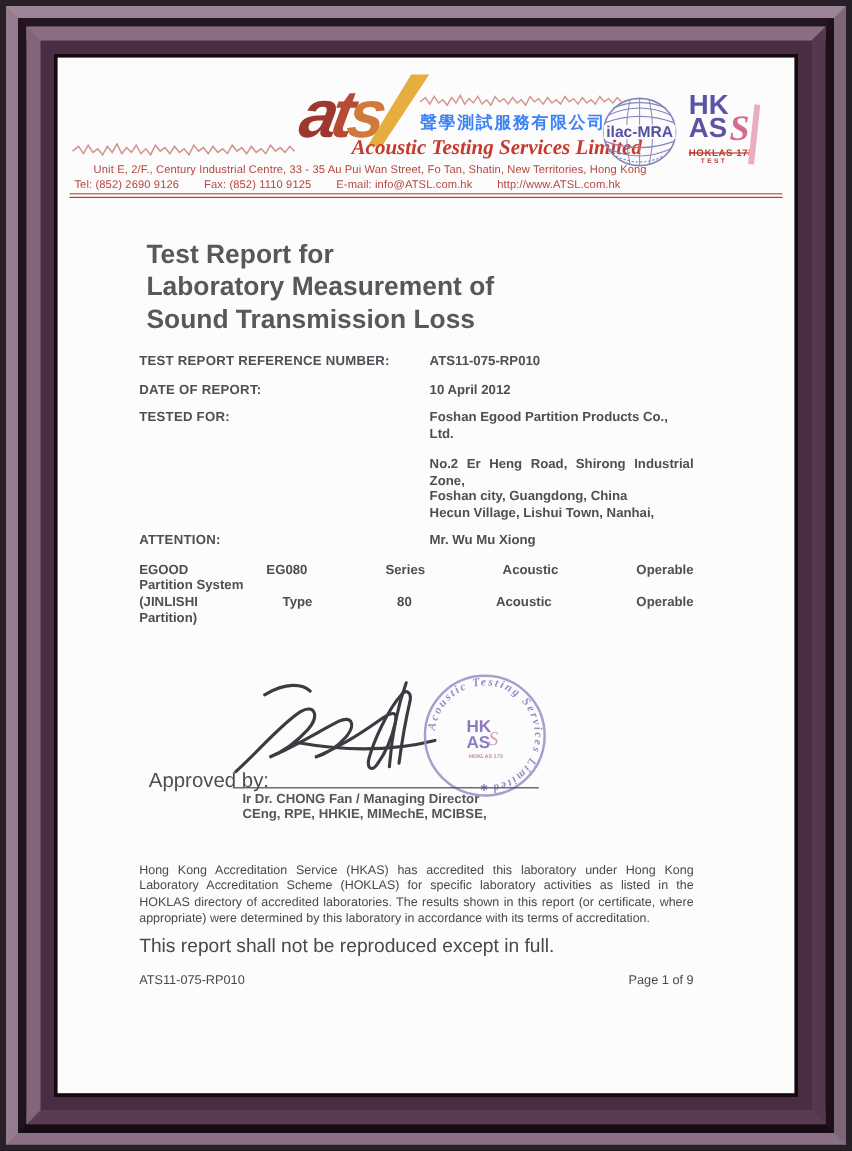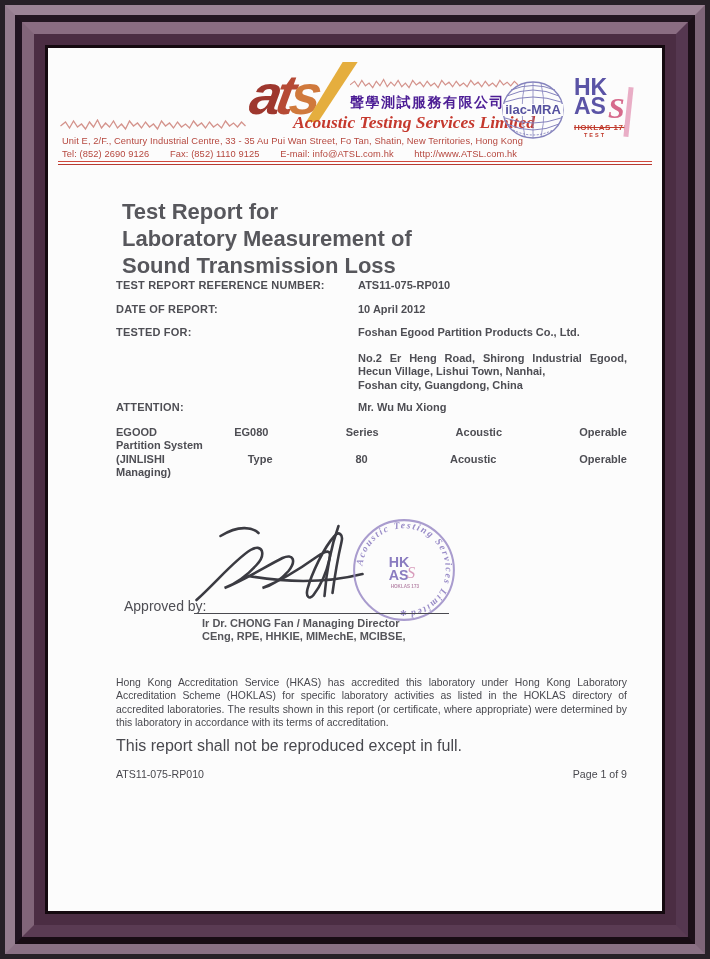--- a/index.html
+++ b/index.html
@@ -13,54 +13,54 @@
   .f3{position:absolute;inset:0;border:7px solid;border-color:#231621 #1d1019 #180c14 #201320;}
   .f4{position:absolute;inset:0;border:12px solid;border-color:#8a6d82 #553750 #5a3b53 #816579;}
   .f5{position:absolute;inset:0;border:11px solid #4b2d43;}
   .f6{position:absolute;inset:0;border:3px solid #150a10;}
   .page{position:absolute;inset:0;background:#fcfcfc;overflow:hidden;}
 
   
   .header{position:relative;height:113px;margin:0 10px;}
   .hdr-abs{position:absolute;}
   .wave{stroke:#d4938c;stroke-width:1.3;fill:none;}
-  .cjk{font-size:14px;font-weight:bold;letter-spacing:1.5px;color:#4c1d95;white-space:nowrap;}
+  .cjk{font-size:14px;font-weight:bold;letter-spacing:1.5px;color:#3b82f6;white-space:nowrap;}
   .script-en{font-family:"Liberation Serif","DejaVu Serif",serif;font-style:italic;font-weight:bold;
              font-size:17.5px;color:#c5392e;white-space:nowrap;}
   .addr{font-size:9.3px;color:#b5473e;white-space:nowrap;letter-spacing:.1px;}
   .contact span{margin-right:18px;}
   .hkas-box{width:70px;text-align:left;position:relative;}
   .hkas-letters{font-weight:bold;font-size:23px;line-height:19px;letter-spacing:0;color:#5b54a6;}
   .hkas-s{position:absolute;left:34px;top:13px;font-family:"Liberation Serif",serif;font-style:italic;
           font-size:30px;font-weight:bold;color:#d66a8c;}
   .hkas-bar{position:absolute;left:52px;top:9px;width:5px;height:50px;background:#e9aec6;transform:rotate(6deg);}
   .hkas-scheme{margin-top:7px;font-size:8px;font-weight:bold;color:#c0392b;text-decoration:line-through;letter-spacing:.5px;}
   .hkas-test{font-size:5.5px;font-weight:bold;color:#c0392b;letter-spacing:2px;margin-left:10px;}
 
   .rule{margin:0 10px;height:4px;border-top:1.5px solid #d0493d;border-bottom:1.5px solid #b83a30;}
 
-  .content{padding:0 35px 0 68px;}
+  .content{padding:0 84px 0 68px;}
 
   .title{margin:33px 0 0 6px;font-size:22px;line-height:27px;font-weight:bold;color:#57575c;}
 
-  .fields{color:#4e4e54;}
+  .fields{margin-top:16px;color:#4e4e54;}
   .field-row{display:flex;align-items:flex-start;}
   .field-row .lbl{width:242px;flex:none;font-size:11px;font-weight:bold;line-height:13.5px;letter-spacing:.2px;}
   .field-row .val{flex:1;font-size:11px;font-weight:bold;line-height:13.5px;}
   .val-line.j{text-align:justify;text-align-last:justify;}
   .val-spacer{height:12px;}
   .field-row:nth-child(1){margin-bottom:10px;}
   .field-row:nth-child(2){margin-bottom:10px;}
   .field-row:nth-child(3){margin-bottom:9px;}
   .field-row:nth-child(4){margin-bottom:11px;}
   .field-row:nth-child(5){margin-bottom:29px;}
   .field-row:nth-child(6){margin-bottom:12px;}
 
   .sig-block{position:relative;margin-top:38px;height:142px;}
-  .approved{position:absolute;left:8px;top:80px;font-size:14px;color:#4e4e54;}
+  .approved{position:absolute;left:8px;top:80px;font-size:17px;color:#4e4e54;}
   .sig-svg{position:absolute;left:72px;top:2px;}
   .sig-underline{position:absolute;left:78px;top:95px;width:255px;border-bottom:1.8px solid #4a4a50;}
   .sig-names{position:absolute;left:86px;top:99px;font-size:11px;font-weight:bold;line-height:13.5px;color:#55555a;}
   .stamp-svg{position:absolute;left:232px;top:-4px;opacity:.88;}
 
   .accred{margin-top:16px;font-size:10.4px;line-height:13.6px;color:#48484e;text-align:justify;font-weight:500;}
   .note{margin-top:7px;font-size:16px;color:#48484e;font-weight:500;}
   .refrow{margin-top:13px;display:flex;justify-content:space-between;font-size:10.6px;color:#48484e;font-weight:500;}
 </style>
 </head>
@@ -91,21 +91,21 @@
       </svg>
 
       <svg class="hdr-abs" style="left:292px;top:30px" width="168" height="12" viewBox="0 0 185 12">
         <path class="wave" d="M0,7 L5,3 9,9 13,2 17,8 21,5 25,10 29,3 33,8 37,1 41,9 45,4 49,8 53,2 57,9 61,5 65,10 69,2 73,7 77,4 81,9 85,3 89,8 93,5 97,10 101,2 105,7 109,4 113,9 117,3 121,8 125,5 129,9 133,2 137,7 141,4 145,9 149,3 153,8 157,5 161,9 165,2 169,7 173,4 177,8 181,3 185,7"></path>
       </svg>
 
       <div class="hdr-abs cjk" style="left:292px;top:46px">聲學測試服務有限公司</div>
 
       <div class="hdr-abs script-en" style="left:235px;top:64px">Acoustic Testing Services Limited</div>
 
-      <div class="hdr-abs addr" style="left:4px;top:88px">Unit E, 2/F., Century Industrial Centre, 33 - 35 Au Pui Wan Street, Fo Tan, Shatin, New Territories, Hong Kong</div>
+      <div class="hdr-abs addr" style="left:20px;top:88px">Unit E, 2/F., Century Industrial Centre, 33 - 35 Au Pui Wan Street, Fo Tan, Shatin, New Territories, Hong Kong</div>
 
       <div class="hdr-abs addr contact" style="left:4px;top:101px">
         <span>Tel: (852) 2690 9126</span>
         <span>Fax: (852) 1110 9125</span>
         <span>E-mail: info@ATSL.com.hk</span>
         <span>http://www.ATSL.com.hk</span>
       </div>
 
       <svg class="hdr-abs" style="left:443px;top:32px" width="64" height="60" viewBox="0 0 64 60">
         <ellipse cx="32" cy="30" rx="30" ry="28" fill="none" stroke="#8583bd" stroke-width="1.4"></ellipse>
@@ -151,37 +151,37 @@
           <div class="lbl">DATE OF REPORT:</div>
           <div class="val">
                           <div class="val-line">10 April 2012</div>
                         </div>
         </div>
         <div class="field-row">
           <div class="lbl">TESTED FOR:</div>
           <div class="val">
                           <div class="val-line">Foshan Egood Partition Products Co., Ltd.</div>
                           <div class="val-spacer"></div>
-                          <div class="val-line j">No.2 Er Heng Road, Shirong Industrial Egood,</div>
+                          <div class="val-line j">No.2 Er Heng Road, Shirong Industrial Zone,</div>
+                          <div class="val-line">Foshan city, Guangdong, China</div>
                           <div class="val-line">Hecun Village, Lishui Town, Nanhai,</div>
-                          <div class="val-line">Foshan city, Guangdong, China</div>
                         </div>
         </div>
         <div class="field-row">
           <div class="lbl">ATTENTION:</div>
           <div class="val">
                           <div class="val-line">Mr. Wu Mu Xiong</div>
                         </div>
         </div>
         <div class="field-row">
           <div class="val">
                           <div class="val-line j">EGOOD EG080 Series Acoustic Operable</div>
                           <div class="val-line">Partition System</div>
                           <div class="val-line j">(JINLISHI Type 80 Acoustic Operable</div>
-                          <div class="val-line">Managing)</div>
+                          <div class="val-line">Partition)</div>
                         </div>
         </div>
       </div>
 
       <div class="sig-block">
         <div class="approved">Approved by:</div>
 
         <svg class="sig-svg" width="180" height="95" viewBox="0 0 175 95">
           <g fill="none" stroke="#3b3b42" stroke-width="2.6" stroke-linecap="round">
             <path d="M30,16 C48,5 62,7 68,13"></path>

